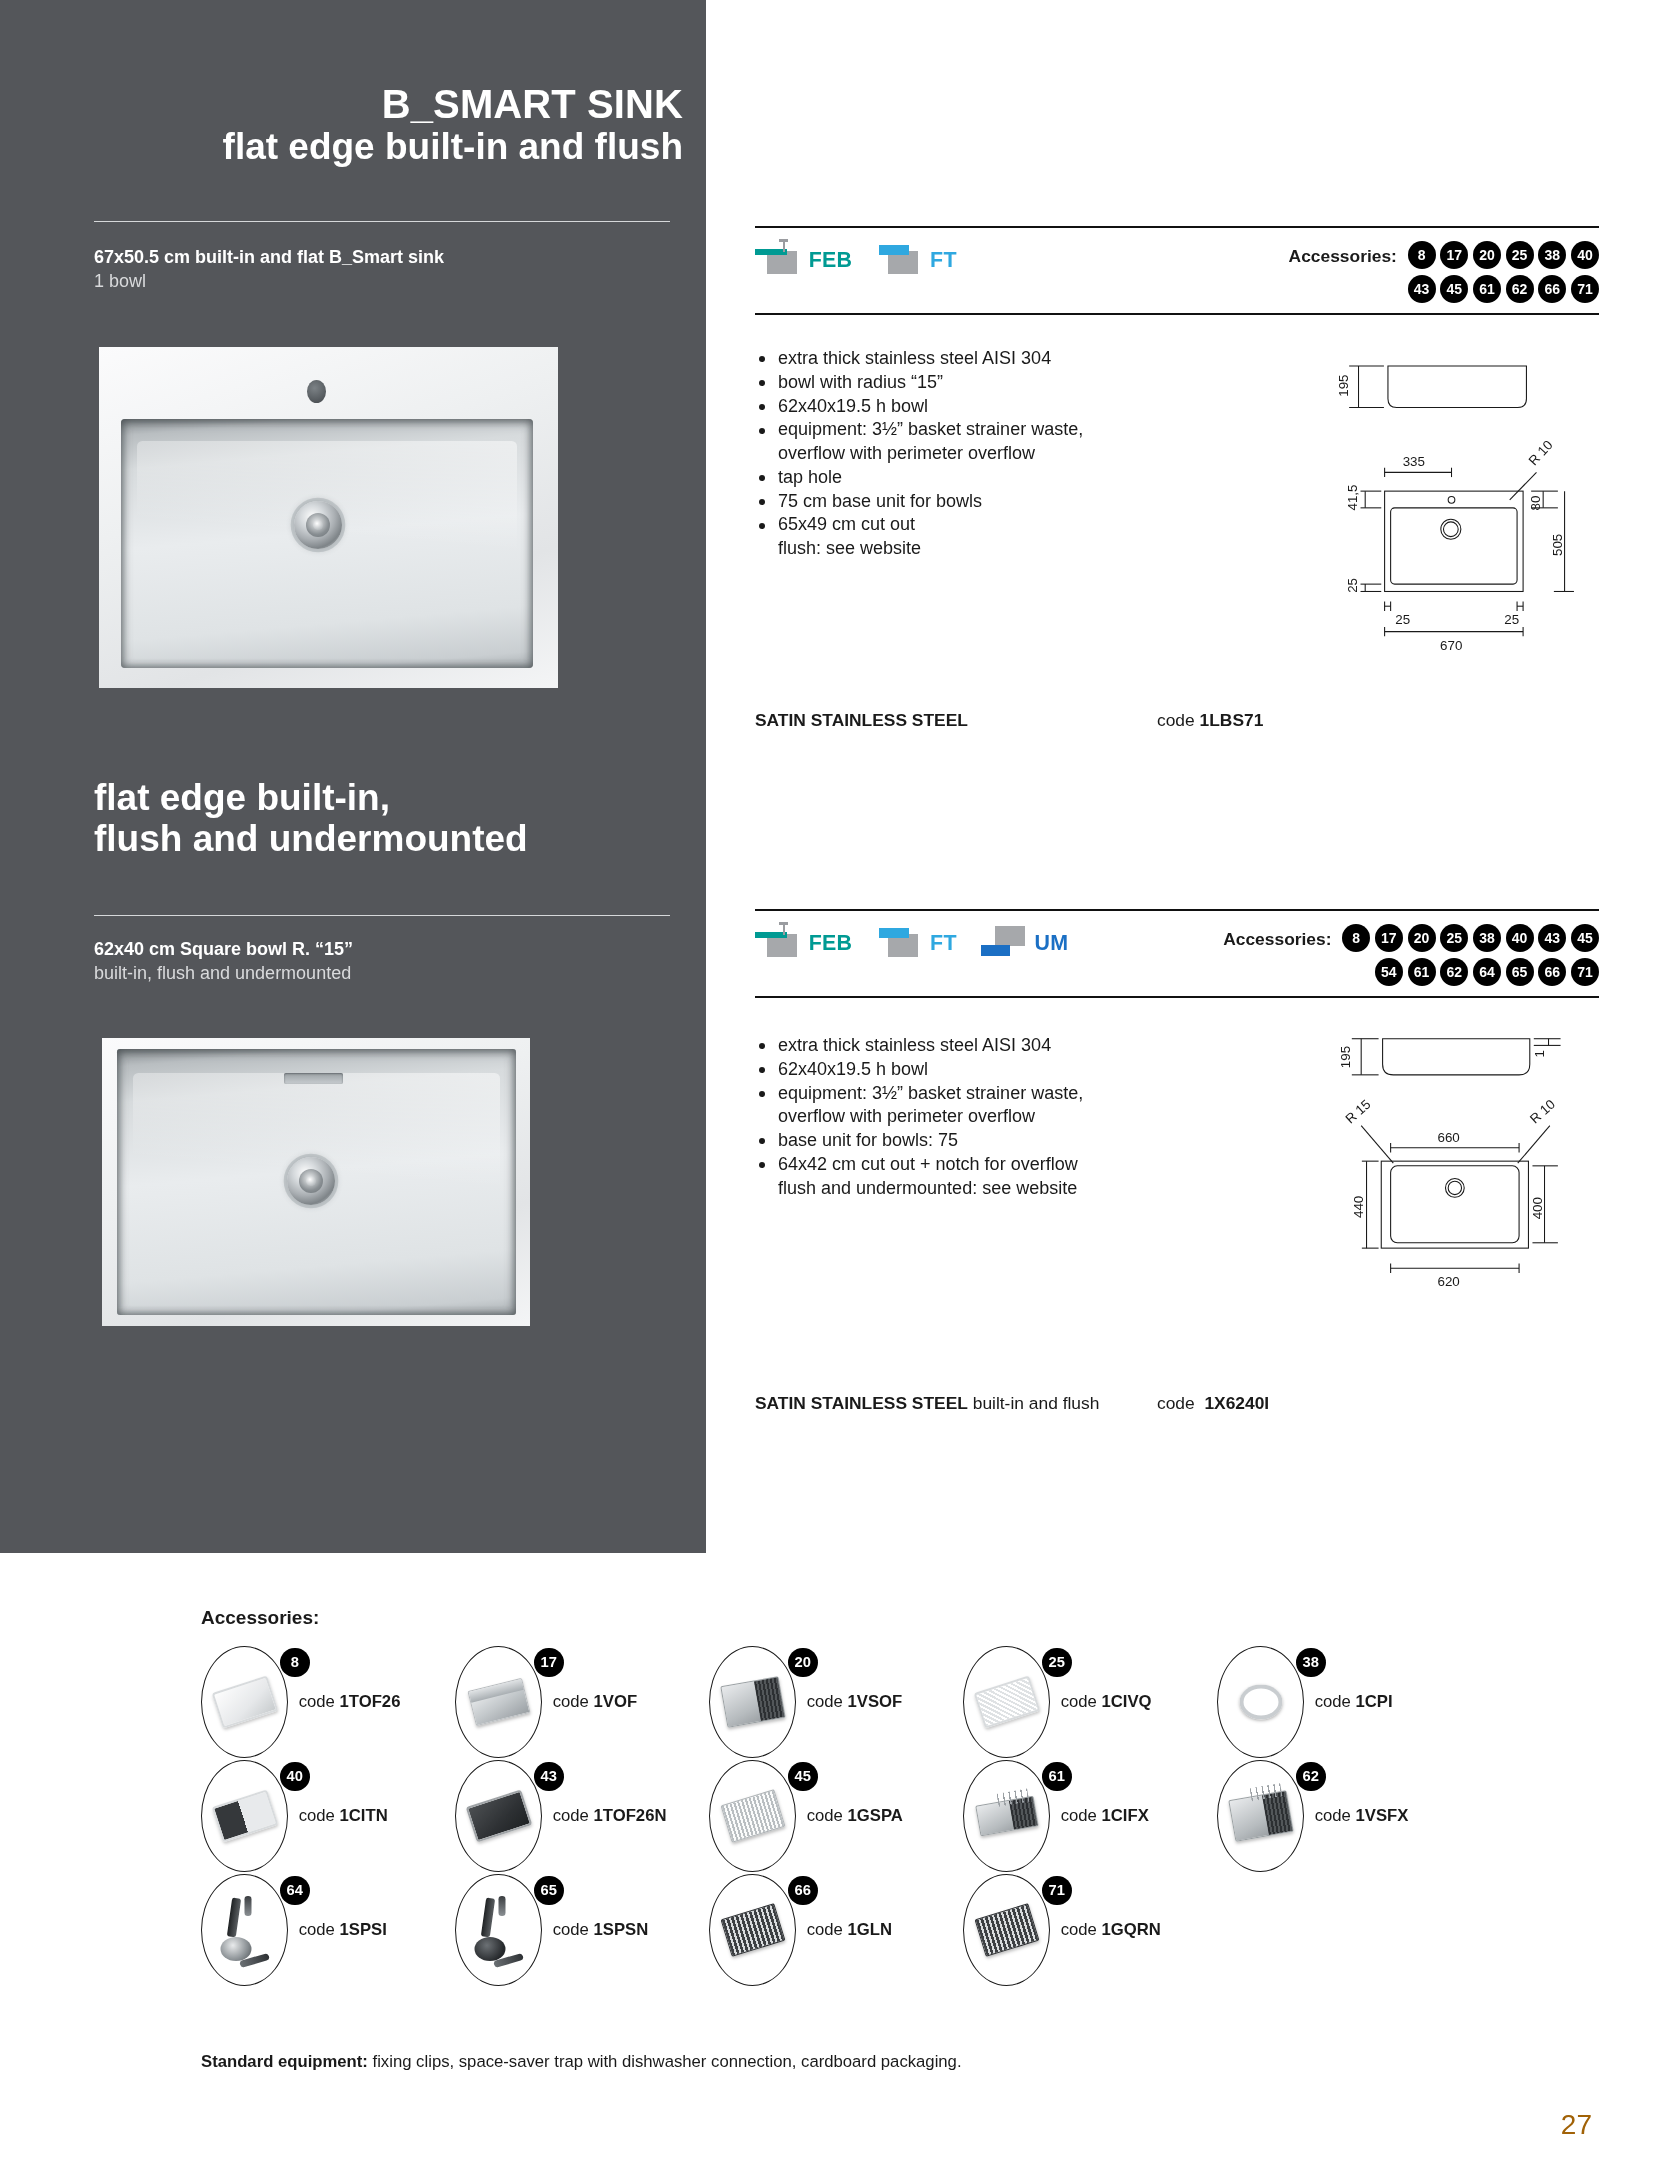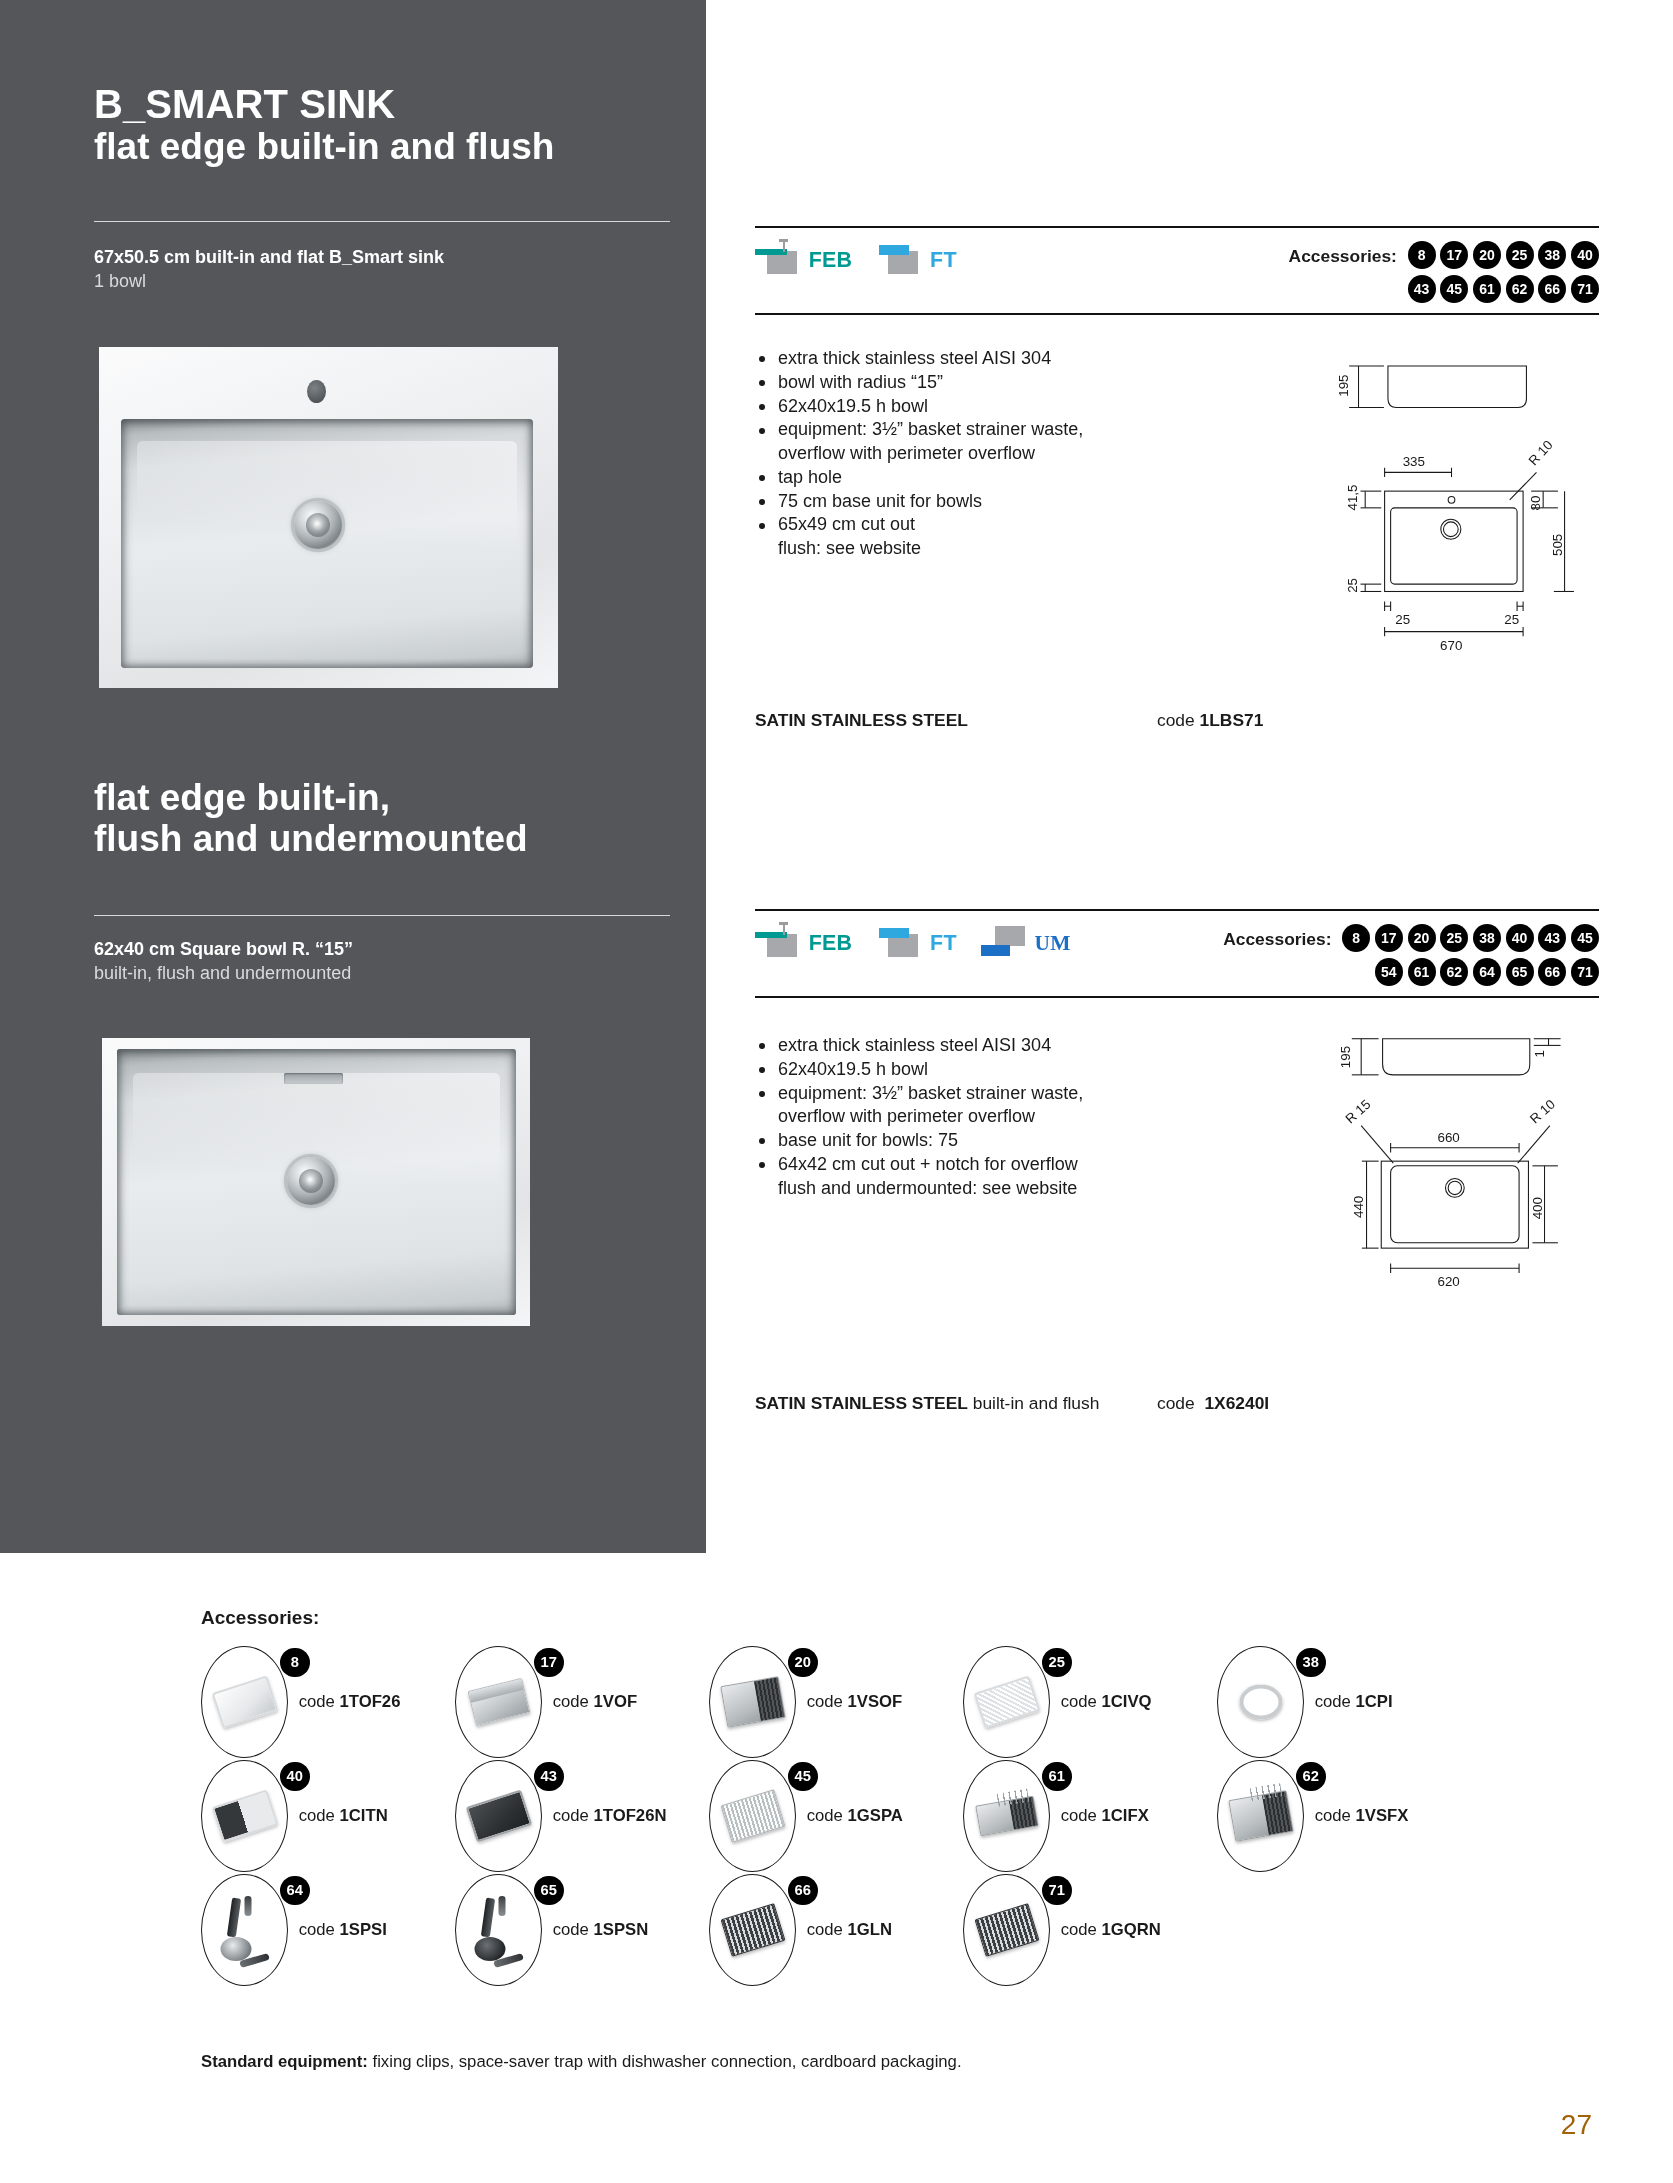--- a/index.html
+++ b/index.html
@@ -162,21 +162,21 @@
 
   .stdeq{ position:absolute; left:201px; top:2052px; font-size:16.7px; }
   .stdeq b{ font-weight:bold; }
   .pageno{ position:absolute; right:82px; top:2109px; font-size:28px; color:#a16207; }
 </style>
 </head>
 <body>
 
 <div class="gray-panel"></div>
 
-<div class="hero" style="top:83px;">
+<div class="hero" style="top:83px;text-align:right;">
   <div class="hero-t1">B_SMART SINK</div>
   <div class="hero-t2">flat edge built-in and flush</div>
 </div>
 <div class="rule" style="position:absolute;left:94px;top:221px;width:576px;"></div>
 <div style="position:absolute;left:94px;top:245px;width:589px;">
   <div class="sub-bold">67x50.5 cm built-in and flat B_Smart sink</div>
   <div class="sub-light">1 bowl</div>
 </div>
 
 <div class="photo" style="left:99px;top:347px;width:459px;height:341px;">
@@ -348,21 +348,21 @@
           <div class="m-base"></div>
           <div class="m-lip2" style="background:#2fa8e0;"></div>
         </div>
         <div class="mount-lbl" style="color:#2fa8e0;">FT</div>
       </div>
       <div class="mount">
         <div class="mount-ico">
           <div class="m-base" style="left:14.7px;top:1.3px;bottom:auto;height:20px;"></div>
           <div class="m-under" style="background:#1b6fc4;bottom:1.3px;"></div>
         </div>
-        <div class="mount-lbl" style="color:#1b6fc4;font-family:Liberation Serif, serif;">UM</div>
+        <div class="mount-lbl" style="color:#1b6fc4;">UM</div>
       </div>
     </div>
 
     <div class="acc-wrap">
       <div class="acc-title">Accessories:</div>
       <div class="badges">
         <div class="badge-row">
           <span class="badge">8</span>
           <span class="badge">17</span>
           <span class="badge">20</span>

